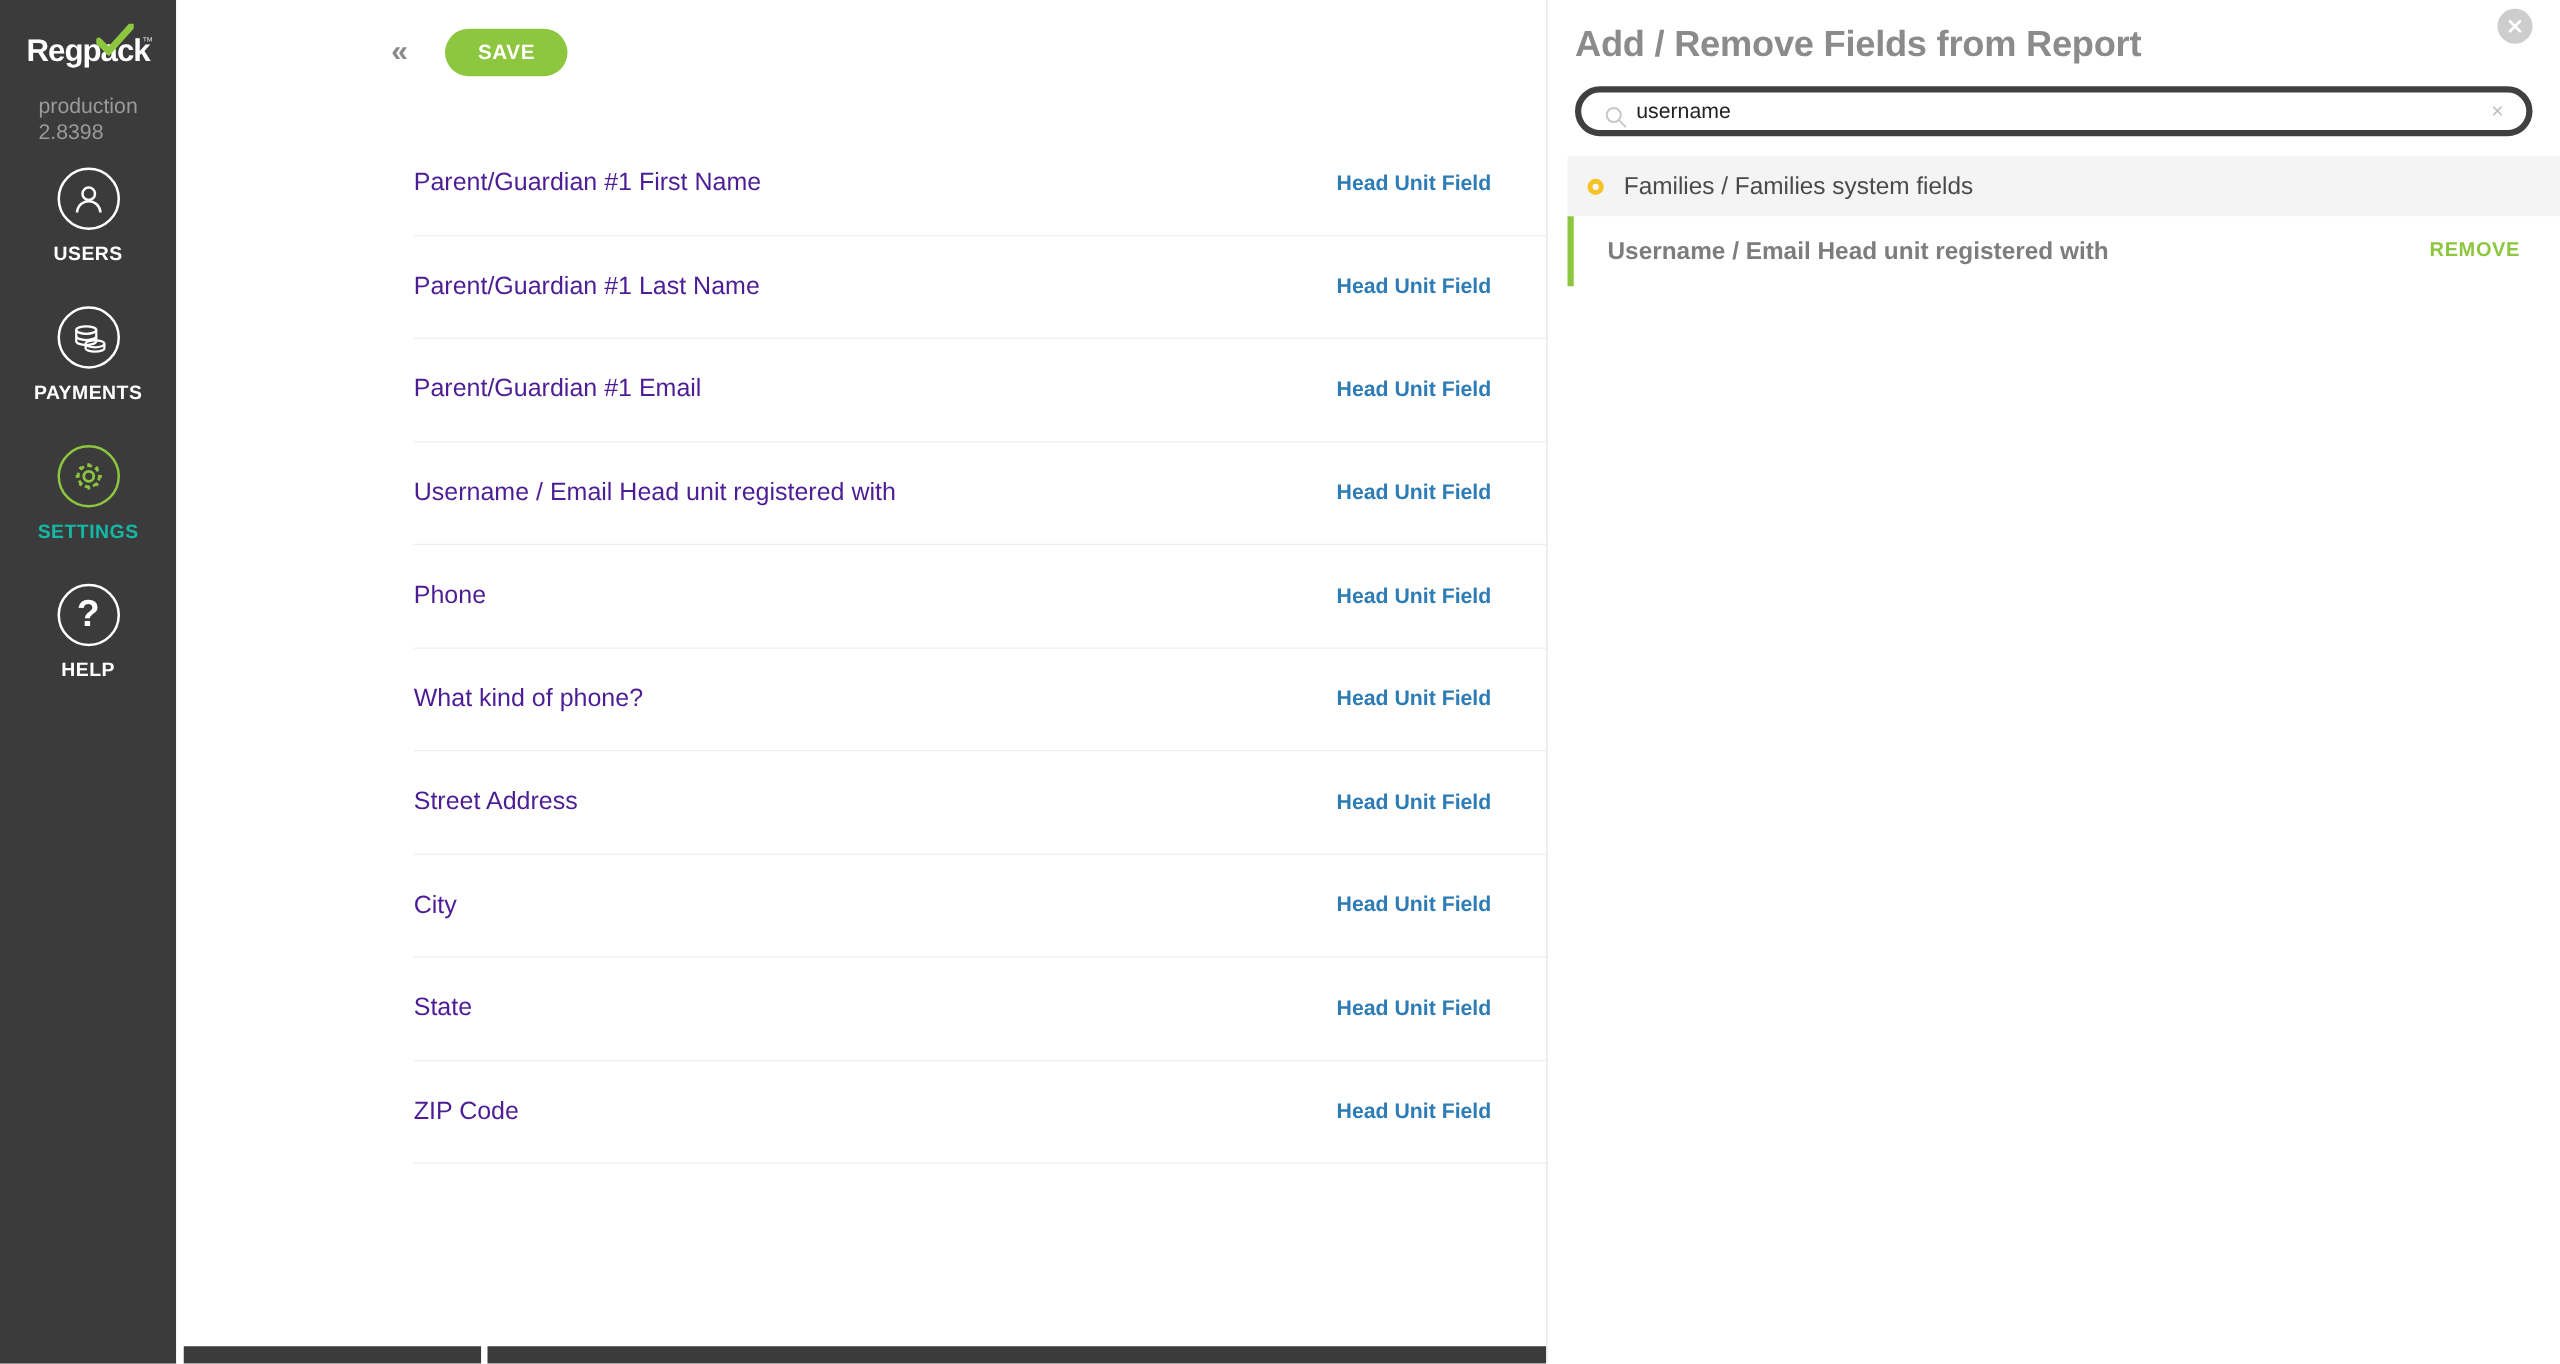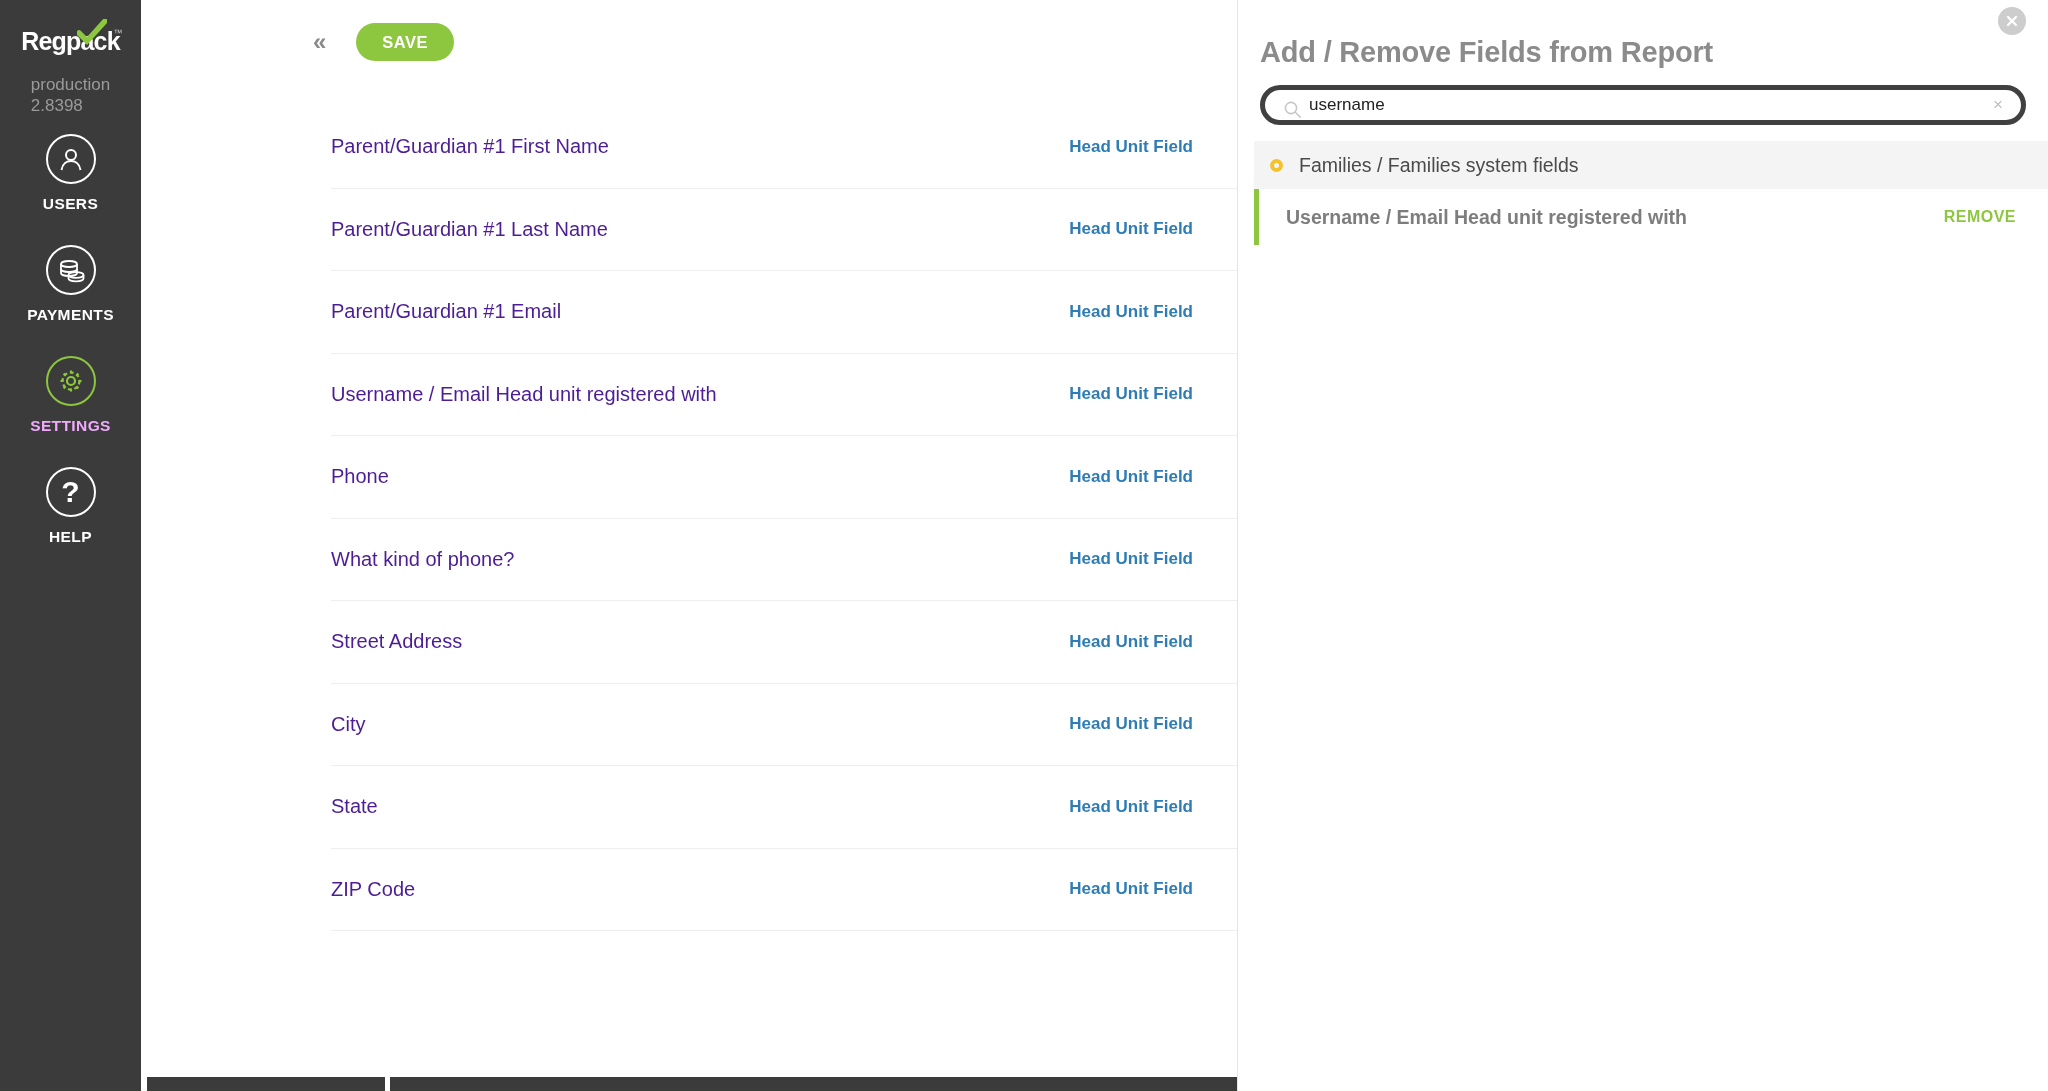--- a/index.html
+++ b/index.html
@@ -40,21 +40,21 @@
   .nav-circle {
     width: 50px; height: 50px; border-radius: 50%;
     border: 2.5px solid #ffffff;
     display: flex; align-items: center; justify-content: center;
   }
   .nav-circle.active { border-color: #8DC63F; }
   .nav-label {
     margin-top: 11px; font-size: 15.5px; font-weight: bold;
     color: #ffffff; letter-spacing: 0.4px; text-align: center;
   }
-  .nav-label.active { color: #f0abfc; }
+  .nav-label.active { color: #14b8a6; }
   .qmark { color:#fff; font-size: 30px; font-weight: bold; line-height: 1; }
 
   
   .main {
     position: absolute; left: 141px; top: 0; width: 1096px; height: 1091px;
     background: #ffffff; overflow: hidden;
   }
   .main-header {
     height: 92px; border-bottom: 1px solid #e4e4e4;
     display: flex; align-items: center; padding-left: 40px;
@@ -101,21 +101,21 @@
     position: absolute; left: 1237px; top: 0; width: 811px; height: 1091px;
     background: #ffffff; border-left: 1px solid #e4e4e4; padding: 0 22px;
   }
   .close-btn {
     position: absolute; right: 22px; top: 7px;
     width: 28px; height: 28px; border-radius: 50%;
     background: #cdcdcd; cursor: pointer;
     display: flex; align-items: center; justify-content: center;
   }
   .panel-title {
-    margin-top: 36px; font-size: 29px; color: #8b8b8b;
+    margin-top: 20px; font-size: 29px; color: #8b8b8b;
     font-weight: bold; letter-spacing: -0.2px;
   }
   .search-wrap {
     margin-top: 16px; height: 40px; border: 5px solid #404040;
     border-radius: 22px; display: flex; align-items: center;
     padding: 0 18px; background: #fff; position: relative;
   }
   .search-input {
     flex: 1; border: none; outline: none; background: transparent;
     font-family: inherit; font-size: 17px; color: #222;

